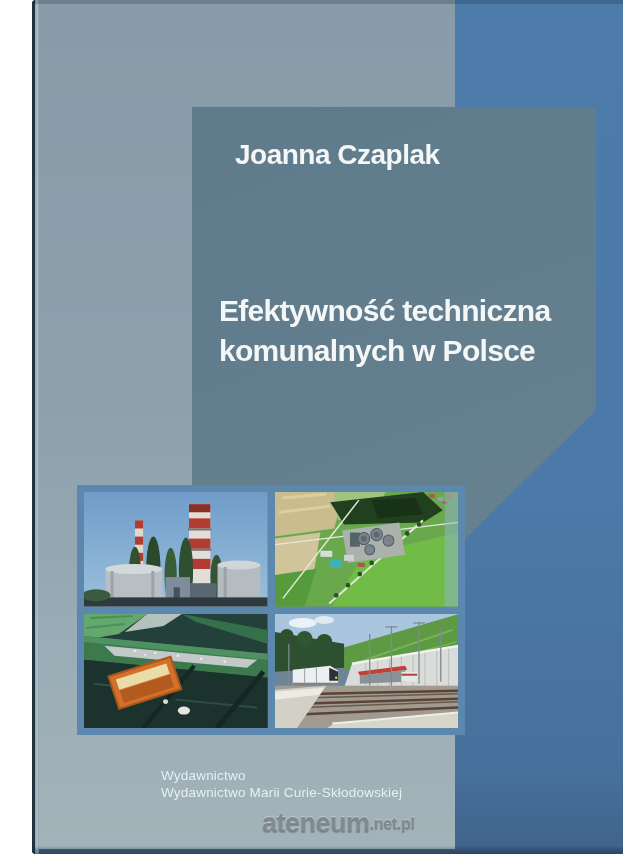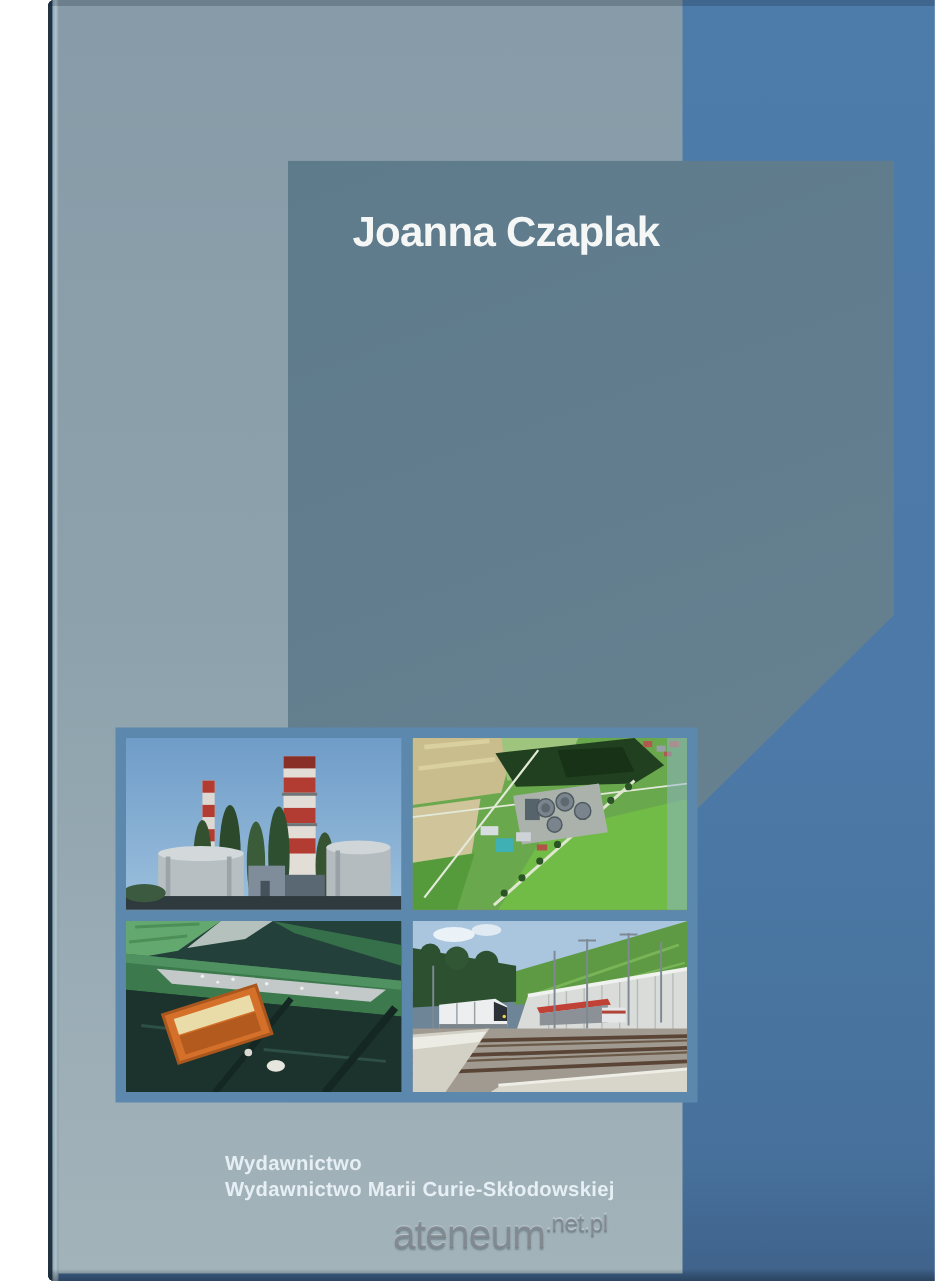--- a/index.html
+++ b/index.html
@@ -23,48 +23,50 @@
   
   .edge-top{position:absolute;left:0;top:0;width:100%;height:4px;background:rgba(15,28,42,.22);}
   .edge-bottom{position:absolute;left:0;bottom:0;width:100%;height:8px;
     background:linear-gradient(180deg,rgba(18,32,48,0) 0%,rgba(18,32,48,.20) 35%,rgba(18,32,48,.45) 100%);}
   
   .author{position:absolute;left:203px;top:140px;color:#F5F7F6;font-weight:700;
     font-size:28px;line-height:30px;letter-spacing:-.5px;white-space:nowrap;}
   .title{position:absolute;left:187px;top:291px;color:#F5F7F6;font-weight:700;
     font-size:30px;line-height:40px;letter-spacing:-.7px;}
   .title .line{display:block;white-space:nowrap;}
-  .publisher{position:absolute;left:118px;top:768px;color:rgba(236,243,247,.93);
-    font-size:13.5px;line-height:16.5px;font-weight:700;letter-spacing:.2px;}
+  .publisher{position:absolute;left:129px;top:768px;color:rgba(236,243,247,.93);
+    font-size:13.5px;line-height:16.5px;font-weight:400;letter-spacing:.2px;}
   .publisher .line{display:block;white-space:nowrap;}
   
   .photo-grid{position:absolute;left:45px;top:485px;width:388px;height:250px;
     background:#5C88AE;padding:7px;box-sizing:border-box;display:grid;
     grid-template-columns:1fr 1fr;grid-template-rows:1fr 1fr;gap:7px;}
   .photo{position:relative;overflow:hidden;background:#6d8596;}
   .photo svg{display:block;width:100%;height:100%;}
   
-  .watermark{position:absolute;left:230px;top:808px;display:flex;align-items:flex-start;
-    color:rgba(120,128,134,.8);font-weight:400;
+  .watermark{position:absolute;left:230px;top:808px;display:flex;align-items:center;
+    color:rgba(120,128,134,.8);font-weight:700;
     text-shadow:0 -1px 0 rgba(218,228,233,.45),0 1px 1px rgba(50,62,74,.35);}
   .watermark .wm-main{font-size:27px;letter-spacing:-.5px;}
   .watermark .wm-suffix{font-size:16px;letter-spacing:-.3px;}
 </style>
 </head>
 <body>
 
 <div class="stage">
   <div class="book">
     <div class="base-blue"></div>
     <div class="light-panel"></div>
     <div class="title-panel"></div>
 
     <div class="author">Joanna Czaplak</div>
 
     <div class="title">
+      <span class="line">Efektywność techniczna</span>
+      <span class="line">komunalnych w Polsce</span>
     </div>
 
     <div class="photo-grid">
 
       <div class="photo" title="Power plant with red-and-white striped chimneys, poplars and storage tanks">
         <svg viewBox="0 0 180 113" preserveAspectRatio="none">
           <defs>
             <linearGradient id="sky1" x1="0" y1="0" x2="0" y2="1">
               <stop offset="0" stop-color="#6f9cc8"></stop>
                 <stop offset="1" stop-color="#9cc0dd"></stop>

